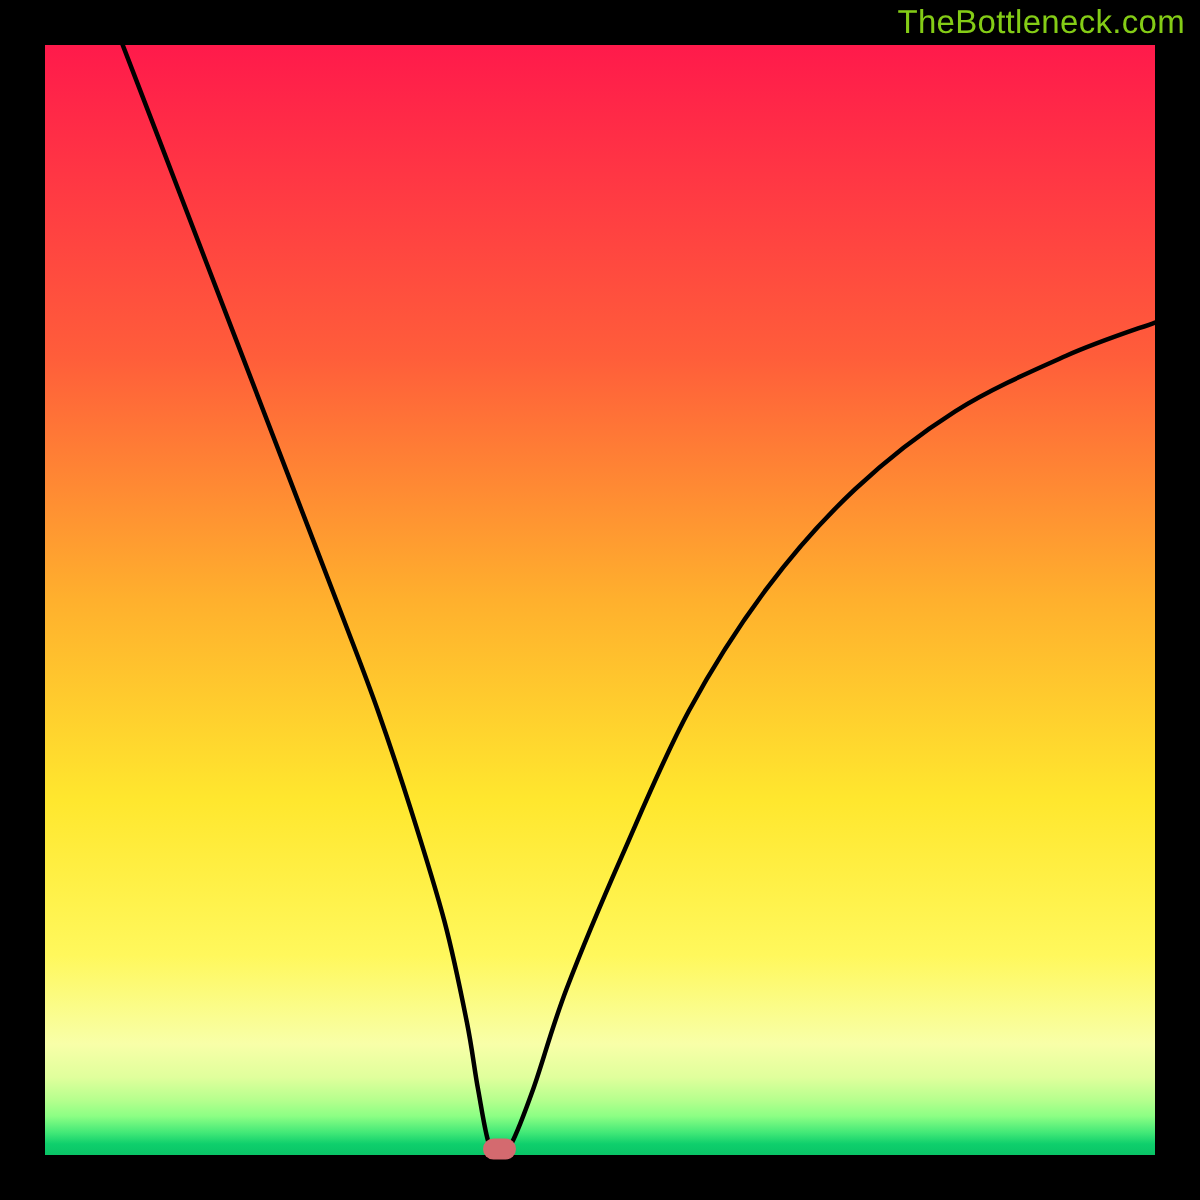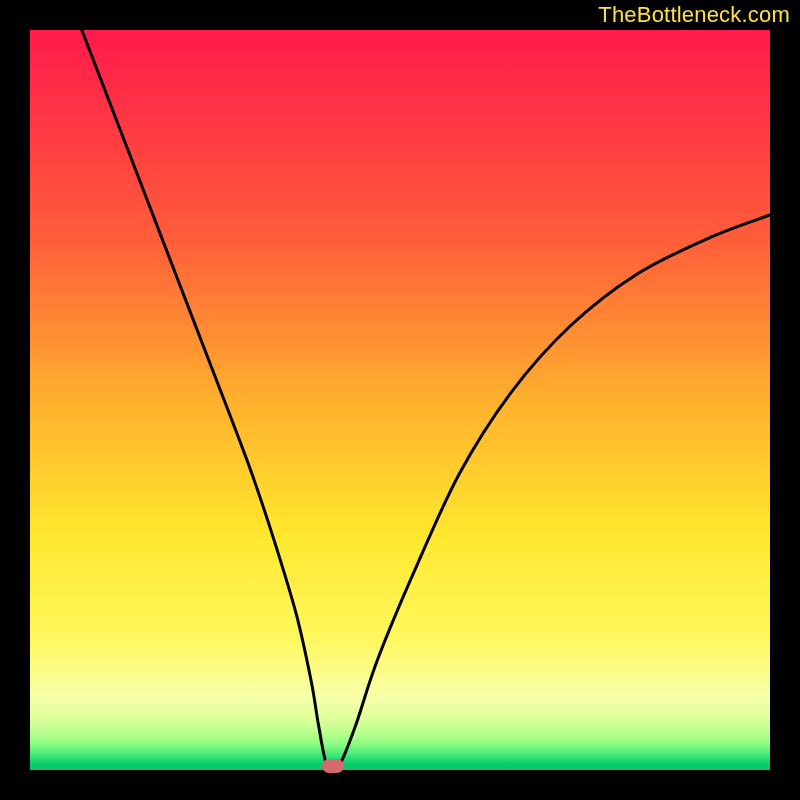--- a/index.html
+++ b/index.html
@@ -13,21 +13,21 @@
   }
   .container {
     position: relative;
     width: 800px;
     height: 800px;
   }
   .watermark {
     position: absolute;
     top: 2px;
     right: 10px;
-    color: #fde047;
+    color: #84cc16;
     font-size: 22px;
     letter-spacing: 0.2px;
     z-index: 10;
   }
   .plot-frame {
     position: absolute;
     left: 30px;
     top: 30px;
     width: 740px;
     height: 740px;

